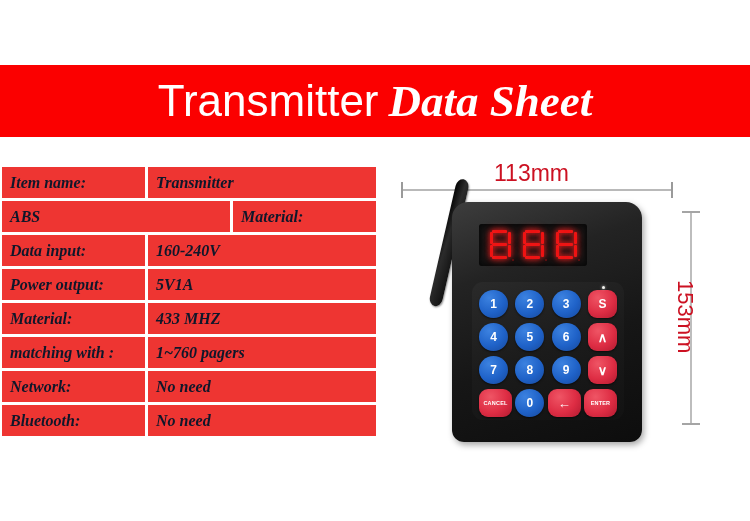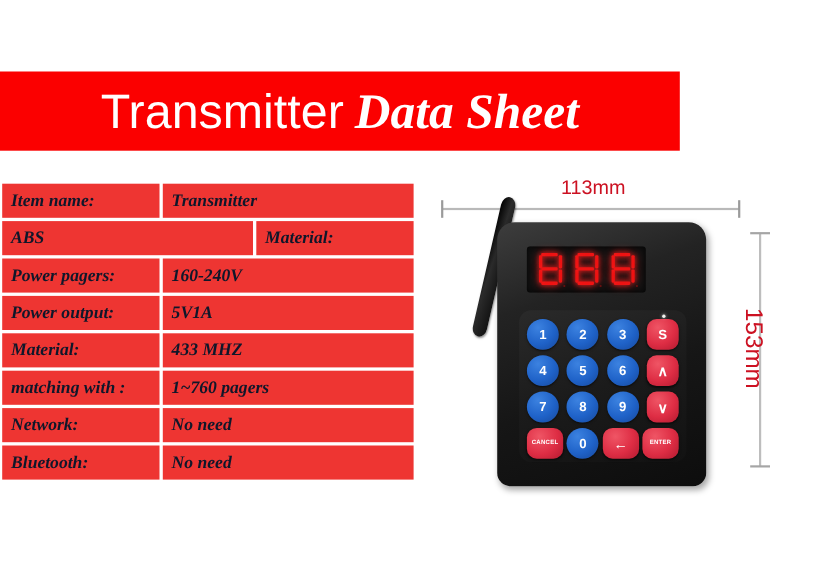--- a/index.html
+++ b/index.html
@@ -13,21 +13,21 @@
     position: relative;
     overflow: hidden;
     font-family: "Liberation Sans", sans-serif;
   }
 
   
   #header-banner {
     position: absolute;
     left: 0;
     top: 65px;
-    width: 618px;
+    width: 750px;
     height: 72px;
     background: #fb0000;
     display: flex;
     align-items: center;
     justify-content: center;
   }
   #header-title {
     white-space: nowrap;
     color: #ffffff;
     font-size: 44px;
@@ -103,25 +103,24 @@
     height: 16px;
     background: #9a9a9a;
   }
   #dim-width-tick-left { left: 11px; }
   #dim-width-tick-right { left: 281px; }
   #dim-width-label {
     position: absolute;
     left: 104px;
     top: 10px;
     color: #cc1122;
-    font-size: 18px;
+    font-size: 23px;
     font-family: "Liberation Sans", sans-serif;
     letter-spacing: 0px;
     white-space: nowrap;
-    margin-left: 16px;
   }
 
   
   #dim-height-line {
     position: absolute;
     left: 300px;
     top: 62px;
     width: 2px;
     height: 212px;
     background: #bdbdbd;
@@ -297,21 +296,21 @@
 <div id="spec-table">
     <div class="spec-row">
       <div class="spec-cell spec-label">Item name:</div>
       <div class="spec-cell spec-value">Transmitter</div>
     </div>
     <div class="spec-row">
       <div class="spec-cell spec-value">ABS</div>
       <div class="spec-cell spec-label">Material:</div>
     </div>
     <div class="spec-row">
-      <div class="spec-cell spec-label">Power pagers:</div>
+      <div class="spec-cell spec-label">Data input:</div>
       <div class="spec-cell spec-value">160-240V</div>
     </div>
     <div class="spec-row">
       <div class="spec-cell spec-label">Power output:</div>
       <div class="spec-cell spec-value">5V1A</div>
     </div>
     <div class="spec-row">
       <div class="spec-cell spec-label">Material:</div>
       <div class="spec-cell spec-value">433 MHZ</div>
     </div>

